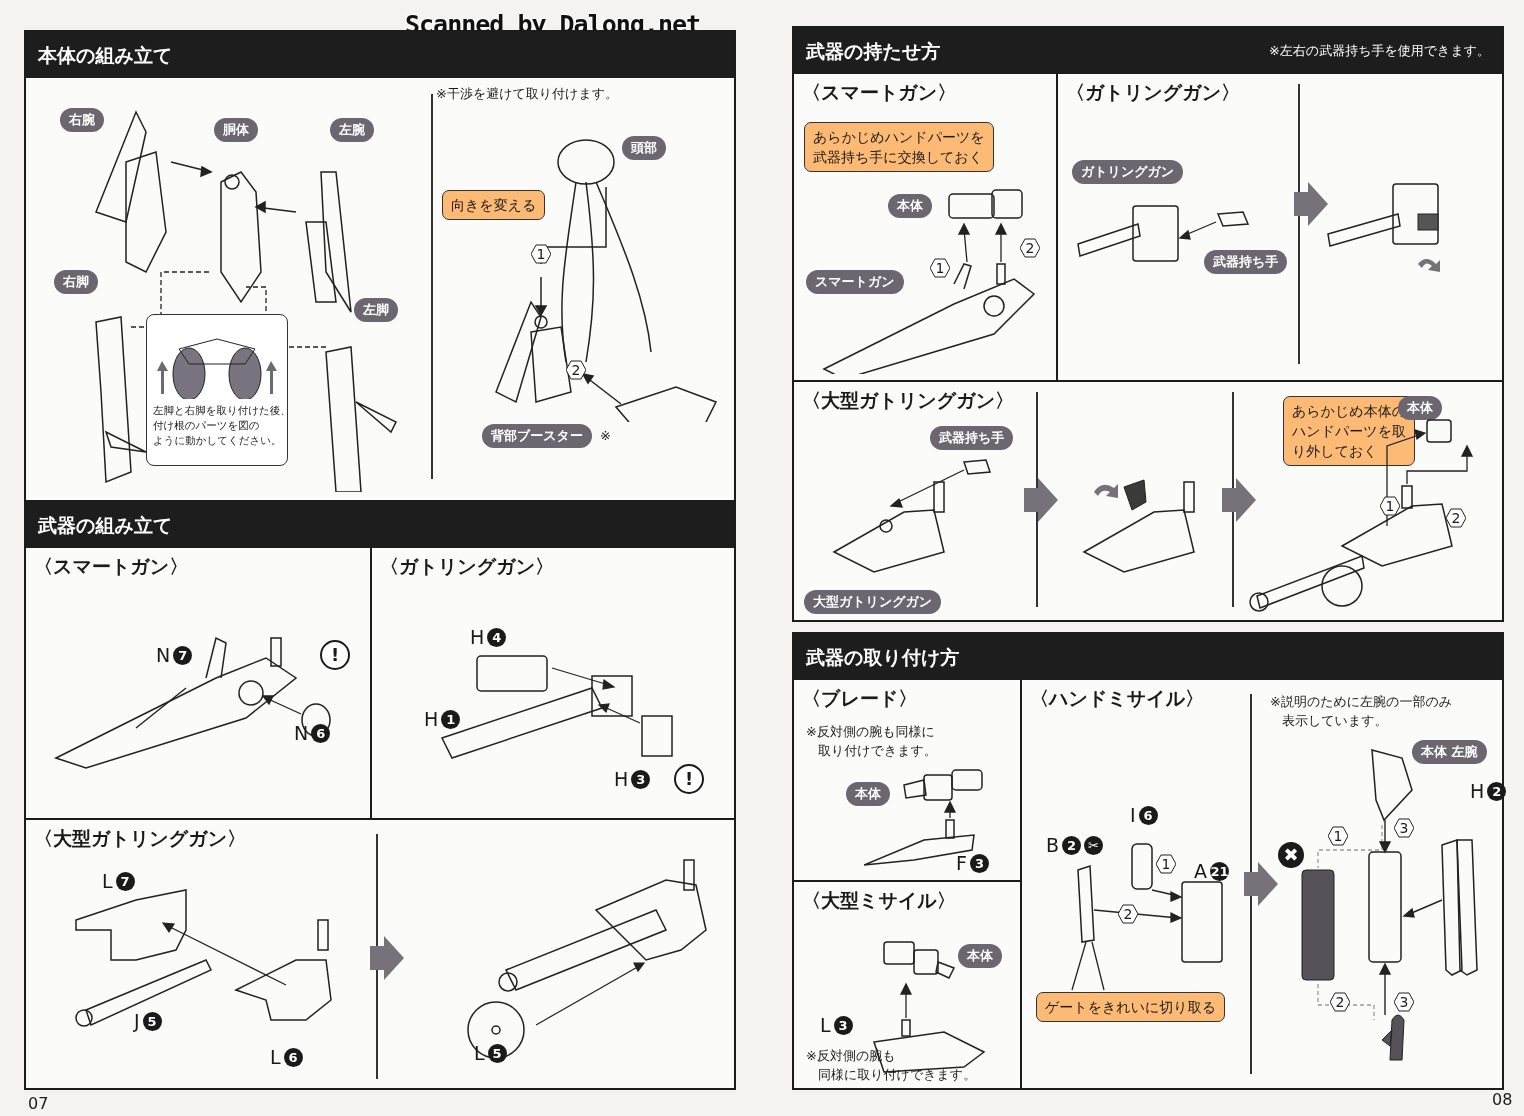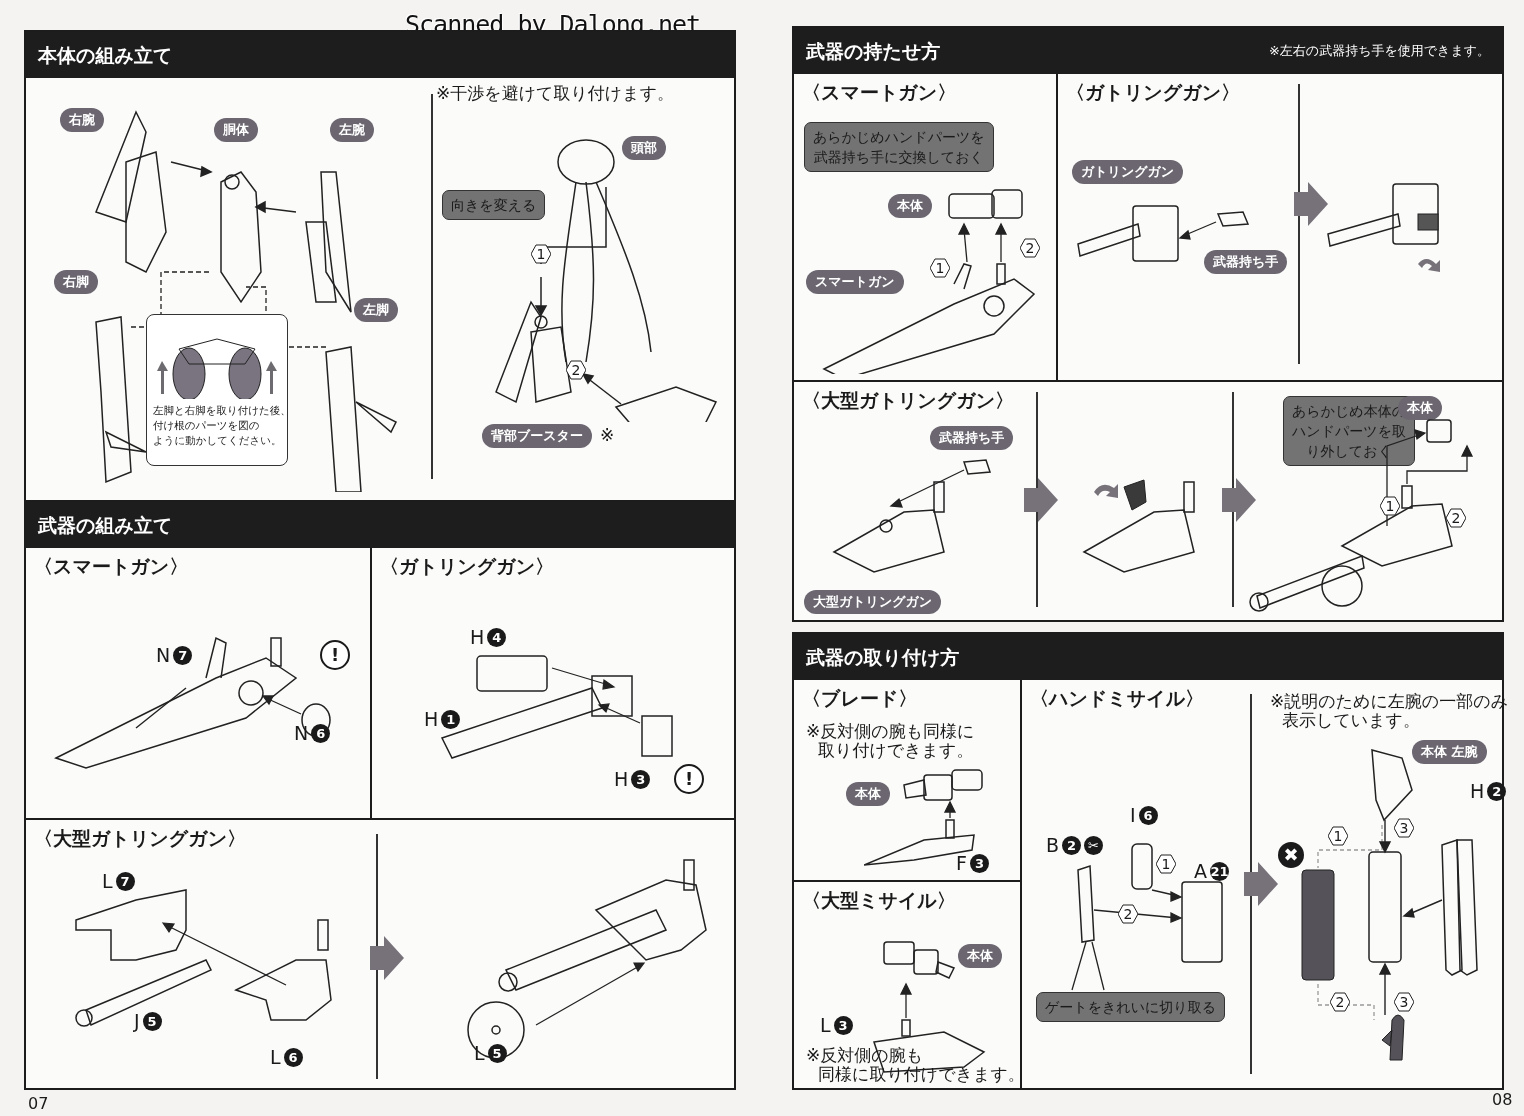--- a/index.html
+++ b/index.html
@@ -6,33 +6,33 @@
   body{width:1524px;height:1116px;background:#f4f3f1;position:relative;overflow:hidden;font-family:"DejaVu Sans",sans-serif;color:#1a1a1a;}
   .page{position:absolute;top:0;height:1116px;}
   .panel{position:absolute;border:2px solid #1c1c1c;background:#fbfbfa;box-sizing:border-box;}
   .phead{position:absolute;left:0;right:0;top:0;height:46px;background:#1e1d1d;color:#fff;font-weight:bold;font-size:19px;line-height:46px;padding-left:12px;box-sizing:border-box;}
   .phead .note{position:absolute;right:12px;top:0;font-size:13px;font-weight:normal;}
   .sub{position:absolute;box-sizing:border-box;}
   .sub.bl{border-left:2px solid #1c1c1c;}
   .sub.bt{border-top:2px solid #1c1c1c;}
   .stitle{position:absolute;left:8px;top:6px;font-weight:bold;font-size:19px;white-space:nowrap;}
   .tag{position:absolute;background:#6b6670;color:#fff;border-radius:14px;padding:3px 9px;font-size:13px;font-weight:bold;white-space:nowrap;}
-  .callout{position:absolute;border:1.5px solid #333;border-radius:7px;background:#737373;padding:4px 8px;font-size:14px;line-height:20px;white-space:nowrap;text-align:center;}
-  .note-text{position:absolute;font-size:17px;line-height:19px;white-space:nowrap;}
+  .callout{position:absolute;border:1.5px solid #333;border-radius:7px;background:#fdba74;padding:4px 8px;font-size:14px;line-height:20px;white-space:nowrap;}
+  .note-text{position:absolute;font-size:13px;line-height:19px;white-space:nowrap;}
   .partlabel{position:absolute;font-size:19px;white-space:nowrap;display:flex;align-items:center;gap:3px;}
   .partlabel .num{display:inline-block;width:19px;height:19px;border-radius:50%;background:#1a1a1a;color:#fff;font-size:13px;font-weight:bold;text-align:center;line-height:19px;}
   .step{position:absolute;width:20px;height:20px;font-size:14px;text-align:center;line-height:20px;}
   .step svg{position:absolute;left:0;top:0;}
   .step span{position:relative;}
   .bigarrow{position:absolute;width:0;height:0;}
   .vline{position:absolute;width:1.5px;background:#333;}
   .warn{position:absolute;width:26px;height:26px;border:2px solid #1a1a1a;border-radius:50%;background:#fff;font-weight:bold;font-size:18px;text-align:center;line-height:26px;}
   .xmark{position:absolute;width:26px;height:26px;border-radius:50%;background:#1a1a1a;color:#fff;font-weight:bold;font-size:18px;text-align:center;line-height:26px;}
   .pagenum{position:absolute;font-size:16px;}
-  .watermark{position:absolute;left:405px;top:10px;font-family:"DejaVu Sans Mono",monospace;font-weight:normal;font-size:25px;color:#111;letter-spacing:-1px;text-shadow:1px 1px 0 #fff,-1px -1px 0 #fff;}
+  .watermark{position:absolute;left:405px;top:10px;font-family:"DejaVu Sans Mono",monospace;font-weight:bold;font-size:25px;color:#111;letter-spacing:-1px;text-shadow:1px 1px 0 #fff,-1px -1px 0 #fff;}
   .drawing{position:absolute;}
 </style>
 </head>
 <body>
 
 <div class="watermark">Scanned by Dalong.net</div>
 
 <div class="page" style="left:0;width:762px;">
 
   <div class="panel" style="left:24px;top:30px;width:712px;height:480px;">

